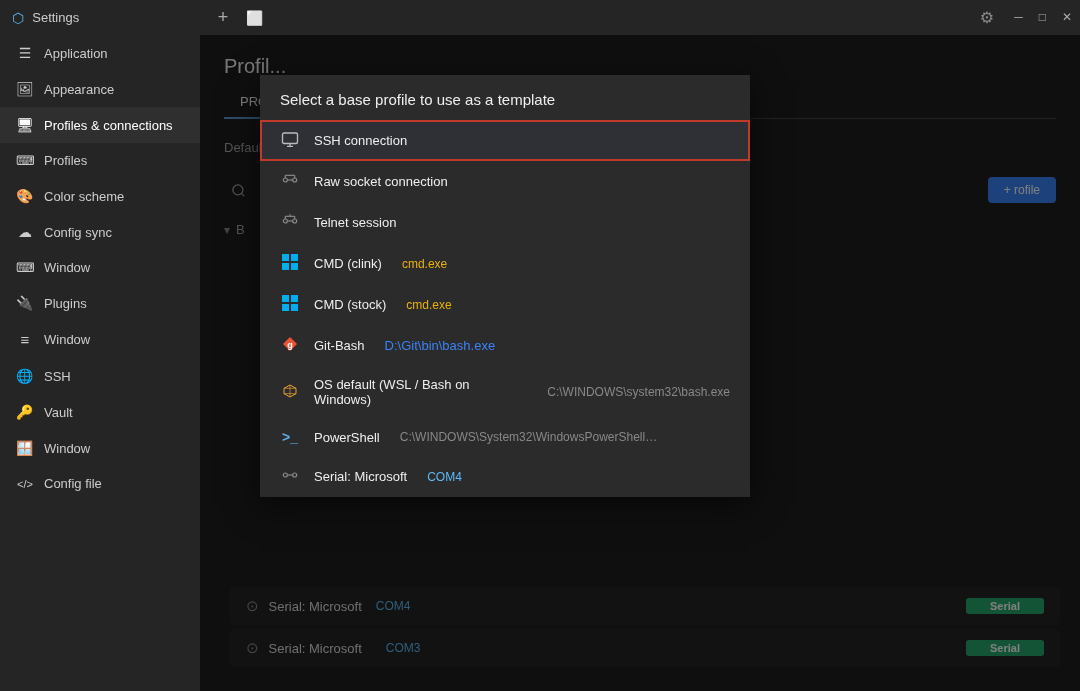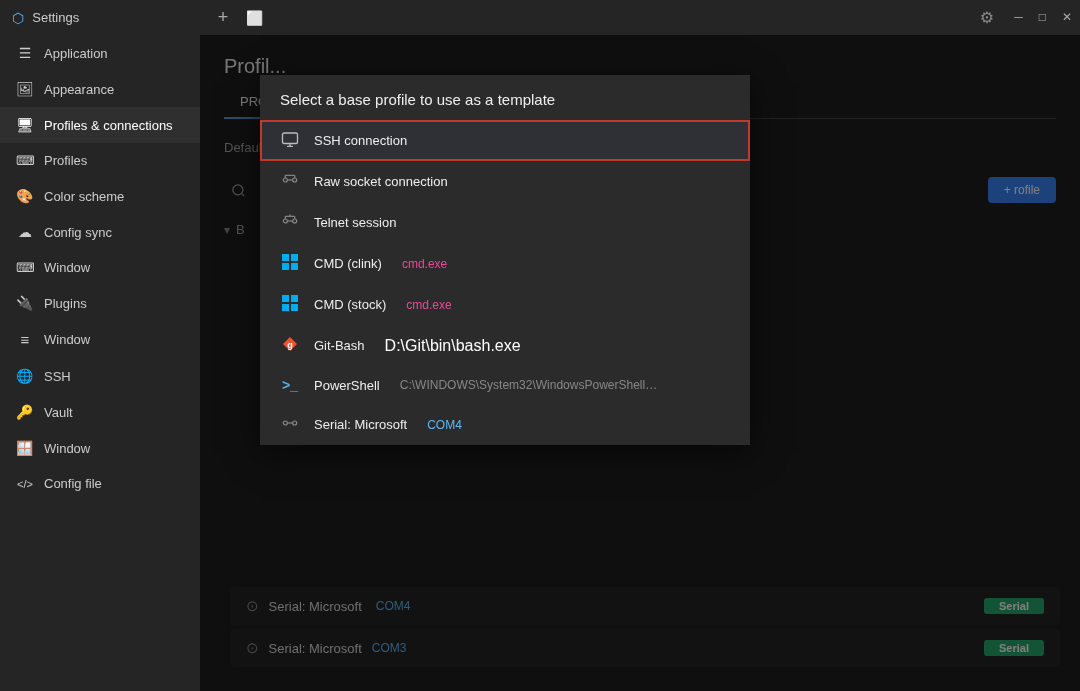--- a/index.html
+++ b/index.html
@@ -97,21 +97,21 @@
     .profile-section-header {
       display: flex;
       align-items: center;
       padding: 6px 0;
       color: #aaa;
       font-size: 12px;
       cursor: pointer;
       gap: 6px;
     }
     .badge {
-      padding: 2px 15px;
+      padding: 2px 24px;
       border-radius: 3px;
       font-size: 11px;
       font-weight: 600;
     }
     .badge-serial {
       background: #27a96e;
       color: #fff;
     }
 
     .default-profile-row {
@@ -177,21 +177,21 @@
       width: 20px;
       text-align: center;
       font-size: 15px;
       flex-shrink: 0;
     }
     .dropdown-list-item .item-name {
       color: #eee;
       font-size: 13px;
     }
     .dropdown-list-item .item-sub {
-      color: #ec4899;
+      color: #eab308;
       font-size: 12px;
       margin-left: 6px;
     }
     .dropdown-list-item .item-sub-gray {
       color: #888;
       font-size: 12px;
       margin-left: 6px;
     }
     .icon-ssh { color: #888; }
     .icon-cmd-clink { color: #00adef; }
@@ -322,21 +322,21 @@
             <span style="color:#888;font-size:15px;">⊙</span>
             <span style="color:#ddd;font-size:13px;">Serial: Microsoft</span>
             <span style="color:#5eb8f5;font-size:12px;margin-left:4px;">COM4</span>
           </div>
           <span class="badge badge-serial">Serial</span>
         </div>
         <div class="profile-row-bottom" style="margin-top:4px;">
           <div class="profile-row-bottom-left">
             <span style="color:#888;font-size:15px;">⊙</span>
             <span style="color:#ddd;font-size:13px;">Serial: Microsoft</span>
-            <span style="color:#5eb8f5;font-size:12px;margin-left:0;">COM3</span>
+            <span style="color:#5eb8f5;font-size:12px;margin-left:14px;">COM3</span>
           </div>
           <span class="badge badge-serial">Serial</span>
         </div>
       </div>
     </div>
 
     <div class="overlay"></div>
 
     <div class="dropdown-panel">
       <div class="dropdown-panel-title">Select a base profile to use as a template</div>
@@ -409,23 +409,35 @@
       </div>
 
       <div class="dropdown-list-item">
         <span class="item-icon">
           <svg width="16" height="16" viewBox="0 0 16 16">
             <polygon points="8,1 15,8 8,15 1,8" fill="#f05133"></polygon>
             <text x="8" y="12" text-anchor="middle" font-size="9" fill="white" font-weight="bold">g</text>
           </svg>
         </span>
         <span class="item-name">Git-Bash</span>
-        <span class="item-sub-gray" style="color:#ffffff;font-size:16px;margin-left:6px;">D:\Git\bin\bash.exe</span>
-      </div>
-
+        <span class="item-sub-gray" style="color:#3b82f6;font-size:13px;margin-left:6px;">D:\Git\bin\bash.exe</span>
+      </div>
+
+      <div class="dropdown-list-item">
+        <span class="item-icon">
+          <svg width="18" height="16" viewBox="0 0 24 24" fill="none">
+            <polygon points="12,3 3,8 3,16 12,21 21,16 21,8" fill="none" stroke="#e8a42b" stroke-width="1.5"></polygon>
+            <line x1="12" y1="3" x2="12" y2="21" stroke="#e8a42b" stroke-width="1"></line>
+            <line x1="3" y1="8" x2="21" y2="8" stroke="#e8a42b" stroke-width="1"></line>
+            <line x1="3" y1="16" x2="21" y2="16" stroke="#e8a42b" stroke-width="1"></line>
+          </svg>
+        </span>
+        <span class="item-name">OS default (WSL / Bash on Windows)</span>
+        <span style="color:#888;font-size:12px;margin-left:6px;">C:\WINDOWS\system32\bash.exe</span>
+      </div>
 
       <div class="dropdown-list-item">
         <span class="item-icon" style="color:#5bb0e8;font-size:14px;font-weight:bold;">
           &gt;_
         </span>
         <span class="item-name">PowerShell</span>
         <span style="color:#888;font-size:12px;margin-left:6px;overflow:hidden;white-space:nowrap;max-width:260px;text-overflow:ellipsis;display:inline-block;">C:\WINDOWS\System32\WindowsPowerShell\v1.0\powe...</span>
       </div>
 
       <div class="dropdown-list-item">

